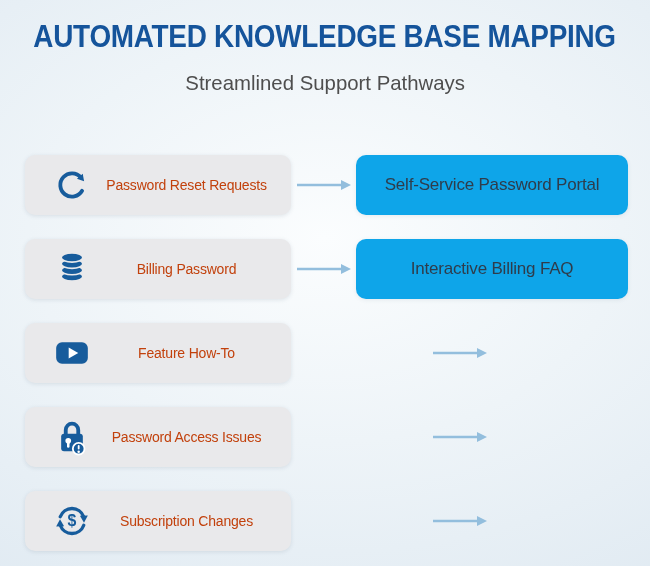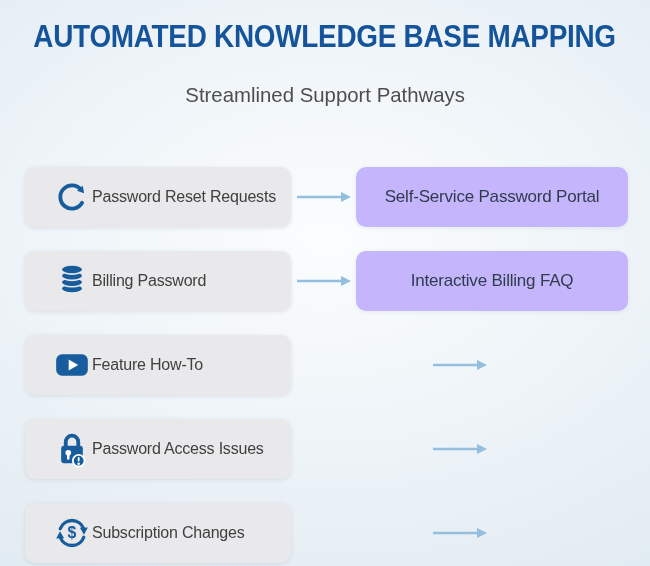--- a/index.html
+++ b/index.html
@@ -7,41 +7,41 @@
     width:650px; height:566px; overflow:hidden;
     background: radial-gradient(ellipse 95% 75% at 50% 42%, #fbfdfe 0%, #eef4f8 48%, #e0eaf2 100%);
     font-family:"Liberation Sans", sans-serif;
   }
   .header { text-align:center; padding-top:18px; }
   .title-line { line-height:38px; white-space:nowrap; }
   .title-text {
     display:inline-block; transform:scaleX(0.90); transform-origin:center;
     font-size:31px; font-weight:bold; color:#15549b; letter-spacing:-0.3px; white-space:nowrap;
   }
-  .subtitle-line { line-height:27px; margin-top:20px; }
+  .subtitle-line { line-height:27px; margin-top:8px; }
   .subtitle-text {
     display:inline-block; transform:scaleX(0.97); transform-origin:center;
     font-size:21px; color:#4e4e4e; white-space:nowrap;
   }
   .rows { margin:57px 22px 0 25px; }
   .row { display:flex; align-items:center; height:60px; margin-bottom:24px; }
   .src-box {
     width:266px; height:60px; background:#e9e9eb; border-radius:10px;
     display:flex; align-items:center; flex:0 0 auto;
     box-shadow:0 1px 4px rgba(70,90,110,0.14);
   }
   .icon-wrap { width:40px; height:40px; margin-left:27px; flex:0 0 auto; }
   .icon-wrap svg { width:40px; height:40px; display:block; }
   .src-label {
-    flex:1; text-align:left; font-size:16px; color:#404040;
+    flex:1; text-align:center; font-size:14px; color:#c2410c;
     letter-spacing:-0.2px; padding-right:10px; white-space:nowrap;
   }
   .arrow-wrap { flex:1; display:flex; justify-content:center; align-items:center; }
   .tgt-box {
-    width:272px; height:60px; background:#c4b5fd; border-radius:10px;
+    width:272px; height:60px; background:#0ea5e9; border-radius:10px;
     display:flex; align-items:center; justify-content:center; flex:0 0 auto;
     box-shadow:0 1px 4px rgba(70,90,110,0.10);
   }
   .tgt-label { font-size:17px; color:#2f3c4b; letter-spacing:-0.2px; white-space:nowrap; }
 </style>
 </head>
 <body>
 
 <div class="header">
   <div class="title-line">

